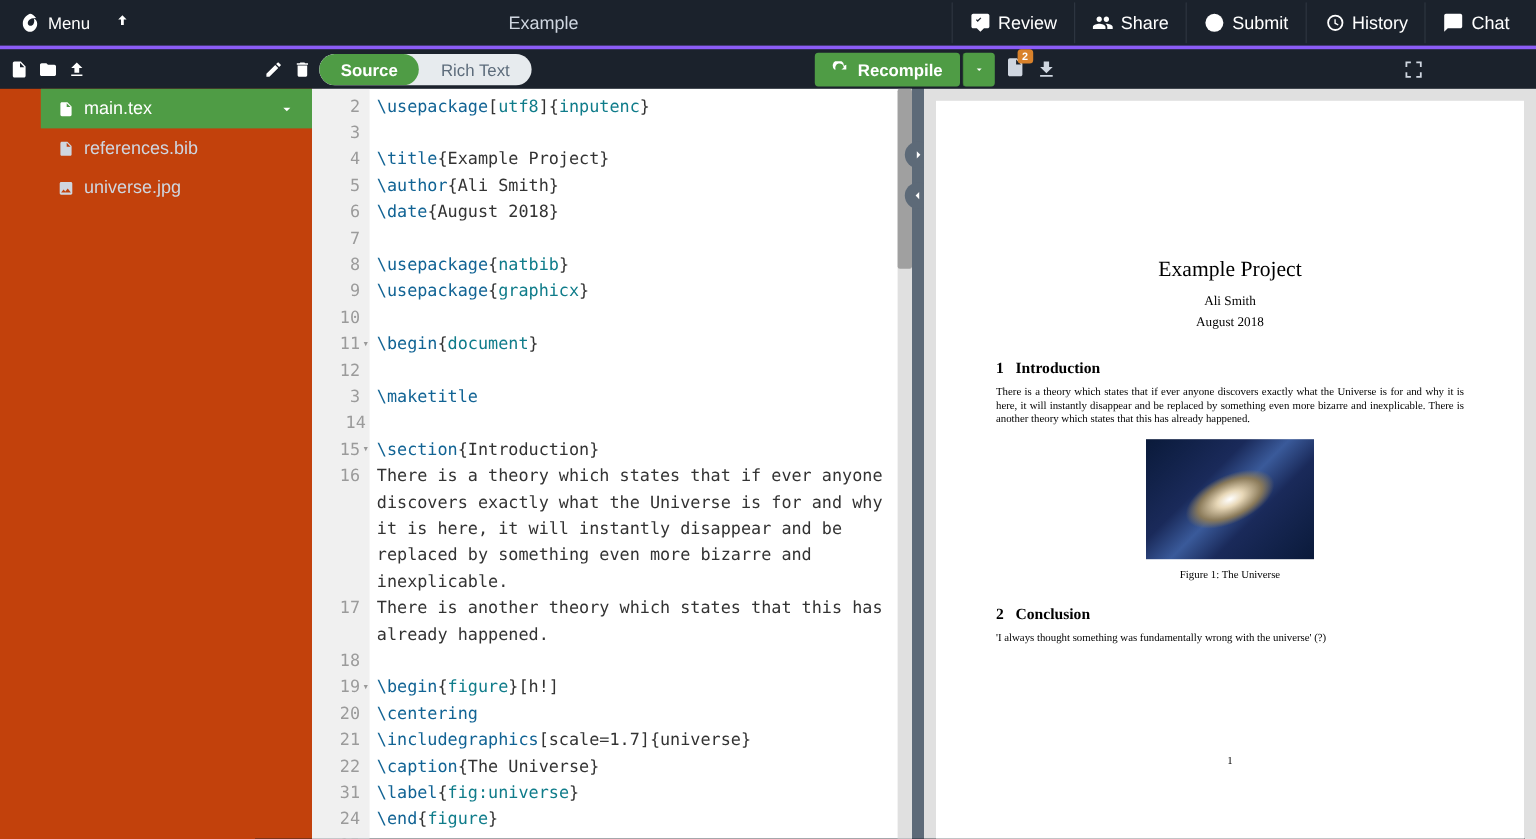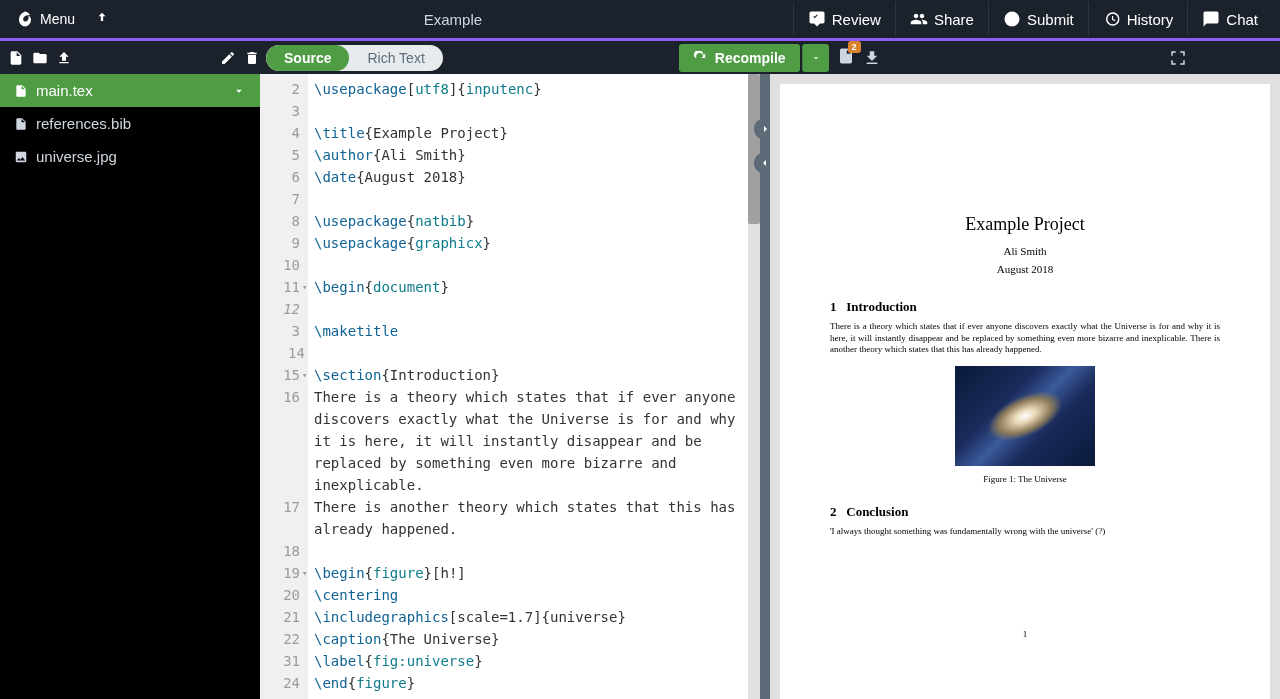--- a/index.html
+++ b/index.html
@@ -19,21 +19,21 @@
 .pill { display:flex; background:#e7ebee; border-radius:14px; overflow:hidden; height:26px; }
 .pill-btn { padding:4px 18px; font-size:14px; cursor:pointer; display:flex; align-items:center; }
 .pill-active { background:#4f9c45; color:#fff; border-radius:14px; font-weight:600; }
 .pill-inactive { color:#5d6c7b; }
 .tb2-right { margin-left:auto; display:flex; align-items:center; gap:8px; }
 .recompile { background:#4f9c45; color:#fff; display:flex; align-items:center; gap:8px; padding:6px 14px; border-radius:3px; cursor:pointer; font-weight:600; }
 .recompile-dd { background:#4f9c45; padding:6px 8px; border-radius:3px; cursor:pointer; margin-left:-6px; border-left:1px solid #3e7d36; }
 .badge-wrap { position:relative; cursor:pointer; }
 .badge { position:absolute; top:-6px; right:-6px; background:#d9822b; color:#fff; font-size:9px; padding:1px 4px; border-radius:3px; font-weight:600; }
 .main { display:flex; height:625px; }
-.sidebar { width:260px; background:#000000; }
+.sidebar { width:260px; background:#c2410c;padding-left:34px; }
 .file-item { display:flex; align-items:center; gap:8px; padding:8px 14px; cursor:pointer; color:#cfd6e0; font-size:15px; }
 .file-active { background:#4f9c45; color:#fff; }
 .file-item svg { width:14px; height:14px; fill:currentColor; flex-shrink:0; }
 .file-chev { margin-left:auto; }
 .editor { flex:1; background:#fff; color:#333; display:flex; overflow:hidden; position:relative; }
 .gutter { background:#f0f0f0; color:#9b9b9b; text-align:right; padding:4px 8px 0 0; font-family:Menlo,monospace; font-size:14px; line-height:22px; width:48px; user-select:none; }
 .gutter .fold::after { content:"▾"; font-size:9px; color:#999; position:absolute; margin-left:2px; }
 .code { flex:1; padding:4px 8px 17px 6px; font-family:Menlo,monospace; font-size:14px; line-height:22px; white-space:pre-wrap; }
 .cm { color:#116394; }
 .br { color:#333; }
@@ -190,21 +190,21 @@
         <div style="height: 22px;">2</div>
         <div style="height: 22px;">3</div>
         <div style="height: 22px;">4</div>
         <div style="height: 22px;">5</div>
         <div style="height: 22px;">6</div>
         <div style="height: 22px;">7</div>
         <div style="height: 22px;">8</div>
         <div style="height: 22px;">9</div>
         <div style="height: 22px;">10</div>
         <div class="fold" style="height: 22px;">11</div>
-        <div style="height: 22px; font-style: italic;">12</div>
+        <div style="height: 22px;">12</div>
         <div style="height: 22px;">3</div>
         <div style="height: 22px; padding-left: 28px;">14</div>
         <div class="fold" style="height: 22px;">15</div>
         <div style="height: 110px;">16</div>
         <div style="height: 44px;">17</div>
         <div style="height: 22px;">18</div>
         <div class="fold" style="height: 22px;">19</div>
         <div style="height: 22px;">20</div>
         <div style="height: 22px;">21</div>
         <div style="height: 22px;">22</div>

